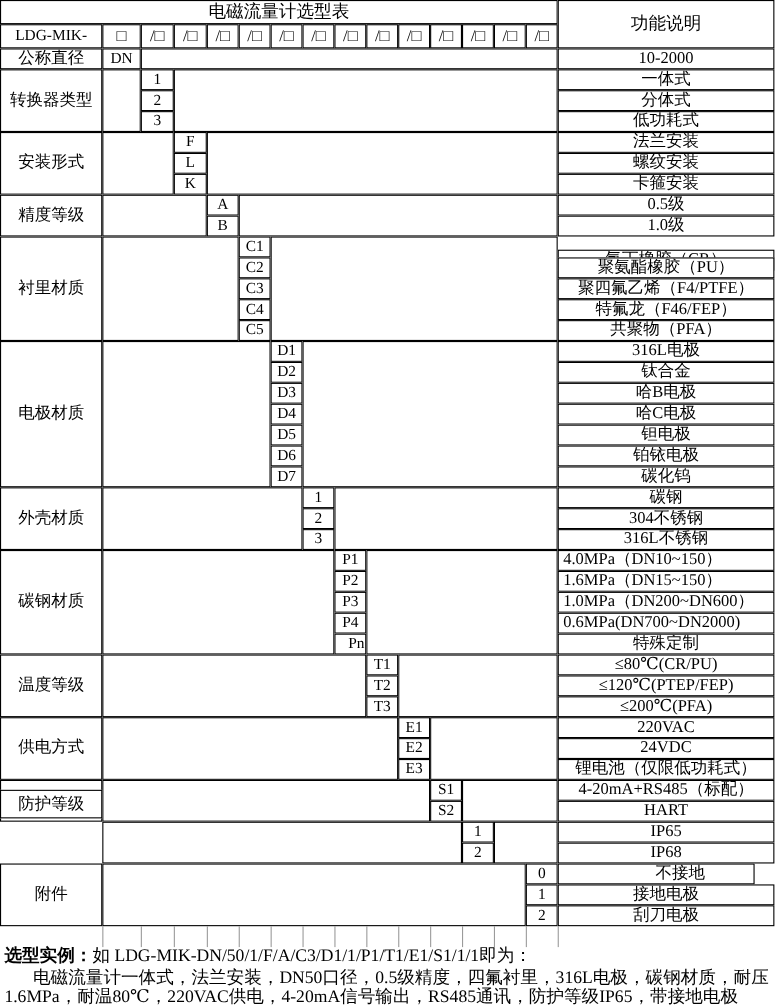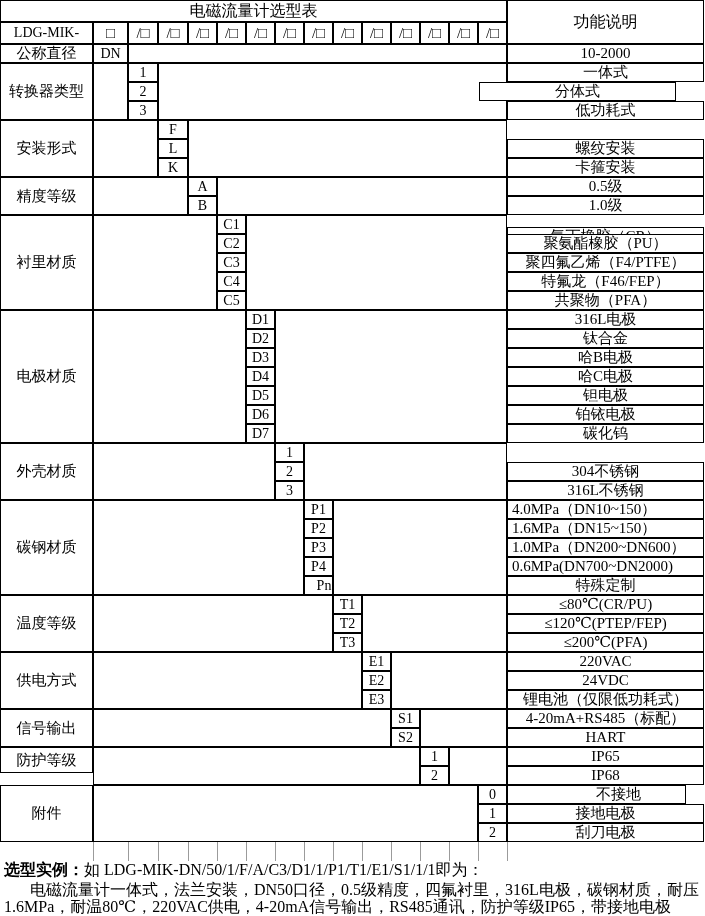--- a/index.html
+++ b/index.html
@@ -53,27 +53,28 @@
     <div class="cell" style="left: 0px; top: 44px; width: 93px; height: 19px;">公称直径</div>
     <div class="cell code-cell" style="left: 93px; top: 44px; width: 35px; height: 19px;">DN</div>
     <div class="cell" style="left: 128px; top: 44px; width: 379px; height: 19px;"></div>
     <div class="cell" style="left: 507px; top: 44px; width: 197px; height: 19px;">10-2000</div>
     <div class="cell" style="left: 0px; top: 63px; width: 93px; height: 57px;">转换器类型</div>
     <div class="cell" style="left: 93px; top: 63px; width: 35px; height: 57px;"></div>
     <div class="cell" style="left: 158px; top: 63px; width: 349px; height: 57px;"></div>
     <div class="cell code-cell" style="left: 128px; top: 63px; width: 30px; height: 19px;">1</div>
     <div class="cell" style="left: 507px; top: 63px; width: 197px; height: 19px;">一体式</div>
     <div class="cell code-cell" style="left: 128px; top: 82px; width: 30px; height: 19px;">2</div>
-    <div class="cell" style="left: 479px; top: 82px; width: 197px; height: 19px;">分体式</div>
+    <div class="cell" style="left: 507px; top: 82px; width: 197px; height: 19px;">分体式</div>
     <div class="cell code-cell" style="left: 128px; top: 101px; width: 30px; height: 19px;">3</div>
     <div class="cell" style="left: 507px; top: 101px; width: 197px; height: 19px;">低功耗式</div>
     <div class="cell" style="left: 0px; top: 120px; width: 93px; height: 57px;">安装形式</div>
     <div class="cell" style="left: 93px; top: 120px; width: 65px; height: 57px;"></div>
     <div class="cell" style="left: 188px; top: 120px; width: 319px; height: 57px;"></div>
     <div class="cell code-cell" style="left: 158px; top: 120px; width: 30px; height: 19px;">F</div>
+    <div class="cell" style="left: 507px; top: 120px; width: 197px; height: 19px;">法兰安装</div>
     <div class="cell code-cell" style="left: 158px; top: 139px; width: 30px; height: 19px;">L</div>
     <div class="cell" style="left: 507px; top: 139px; width: 197px; height: 19px;">螺纹安装</div>
     <div class="cell code-cell" style="left: 158px; top: 158px; width: 30px; height: 19px;">K</div>
     <div class="cell" style="left: 507px; top: 158px; width: 197px; height: 19px;">卡箍安装</div>
     <div class="cell" style="left: 0px; top: 177px; width: 93px; height: 38px;">精度等级</div>
     <div class="cell" style="left: 93px; top: 177px; width: 95px; height: 38px;"></div>
     <div class="cell" style="left: 217px; top: 177px; width: 290px; height: 38px;"></div>
     <div class="cell code-cell" style="left: 188px; top: 177px; width: 29px; height: 19px;">A</div>
     <div class="cell" style="left: 507px; top: 177px; width: 197px; height: 19px;">0.5级</div>
     <div class="cell code-cell" style="left: 188px; top: 196px; width: 29px; height: 19px;">B</div>
@@ -105,20 +106,21 @@
     <div class="cell code-cell" style="left: 246px; top: 386px; width: 29px; height: 19px;">D5</div>
     <div class="cell" style="left: 507px; top: 386px; width: 197px; height: 19px;">钽电极</div>
     <div class="cell code-cell" style="left: 246px; top: 405px; width: 29px; height: 19px;">D6</div>
     <div class="cell" style="left: 507px; top: 405px; width: 197px; height: 19px;">铂铱电极</div>
     <div class="cell code-cell" style="left: 246px; top: 424px; width: 29px; height: 19px;">D7</div>
     <div class="cell" style="left: 507px; top: 424px; width: 197px; height: 19px;">碳化钨</div>
     <div class="cell" style="left: 0px; top: 443px; width: 93px; height: 57px;">外壳材质</div>
     <div class="cell" style="left: 93px; top: 443px; width: 182px; height: 57px;"></div>
     <div class="cell" style="left: 304px; top: 443px; width: 203px; height: 57px;"></div>
     <div class="cell code-cell" style="left: 275px; top: 443px; width: 29px; height: 19px;">1</div>
+    <div class="cell" style="left: 507px; top: 443px; width: 197px; height: 19px;">碳钢</div>
     <div class="cell code-cell" style="left: 275px; top: 462px; width: 29px; height: 19px;">2</div>
     <div class="cell" style="left: 507px; top: 462px; width: 197px; height: 19px;">304不锈钢</div>
     <div class="cell code-cell" style="left: 275px; top: 481px; width: 29px; height: 19px;">3</div>
     <div class="cell" style="left: 507px; top: 481px; width: 197px; height: 19px;">316L不锈钢</div>
     <div class="cell" style="left: 0px; top: 500px; width: 93px; height: 95px;">碳钢材质</div>
     <div class="cell" style="left: 93px; top: 500px; width: 211px; height: 95px;"></div>
     <div class="cell" style="left: 333px; top: 500px; width: 174px; height: 95px;"></div>
     <div class="cell code-cell" style="left: 304px; top: 500px; width: 29px; height: 19px;">P1</div>
     <div class="cell left-align" style="left: 507px; top: 500px; width: 197px; height: 19px;">4.0MPa（DN10~150）</div>
     <div class="cell code-cell" style="left: 304px; top: 519px; width: 29px; height: 19px;">P2</div>
@@ -147,21 +149,21 @@
     <div class="cell" style="left: 507px; top: 671px; width: 197px; height: 19px;">24VDC</div>
     <div class="cell code-cell" style="left: 362px; top: 690px; width: 29px; height: 19px;">E3</div>
     <div class="cell" style="left: 507px; top: 690px; width: 197px; height: 19px;">锂电池（仅限低功耗式）</div>
     <div class="cell" style="left: 0px; top: 709px; width: 93px; height: 38px;">信号输出</div>
     <div class="cell" style="left: 93px; top: 709px; width: 298px; height: 38px;"></div>
     <div class="cell" style="left: 420px; top: 709px; width: 87px; height: 38px;"></div>
     <div class="cell code-cell" style="left: 391px; top: 709px; width: 29px; height: 19px;">S1</div>
     <div class="cell" style="left: 507px; top: 709px; width: 197px; height: 19px;">4-20mA+RS485（标配）</div>
     <div class="cell code-cell" style="left: 391px; top: 728px; width: 29px; height: 19px;">S2</div>
     <div class="cell" style="left: 507px; top: 728px; width: 197px; height: 19px;">HART</div>
-    <div class="cell" style="left: 0px; top: 747px; width: 93px; height: 26px;">防护等级</div>
+    <div class="cell" style="left: 0px; top: 718px; width: 93px; height: 26px;">防护等级</div>
     <div class="cell" style="left: 93px; top: 747px; width: 327px; height: 38px;"></div>
     <div class="cell" style="left: 449px; top: 747px; width: 58px; height: 38px;"></div>
     <div class="cell code-cell" style="left: 420px; top: 747px; width: 29px; height: 19px;">1</div>
     <div class="cell" style="left: 507px; top: 747px; width: 197px; height: 19px;">IP65</div>
     <div class="cell code-cell" style="left: 420px; top: 766px; width: 29px; height: 19px;">2</div>
     <div class="cell" style="left: 507px; top: 766px; width: 197px; height: 19px; font-family: Liberation Serif, serif;">IP68</div>
     <div class="cell" style="left: 0px; top: 785px; width: 93px; height: 57px;">附件</div>
     <div class="cell" style="left: 93px; top: 785px; width: 385px; height: 57px;"></div>
     <div class="cell code-cell" style="left: 478px; top: 785px; width: 29px; height: 19px;">0</div>
     <div class="cell" style="left: 507px; top: 785px; width: 179px; height: 19px; padding-left: 44px;">不接地</div>

